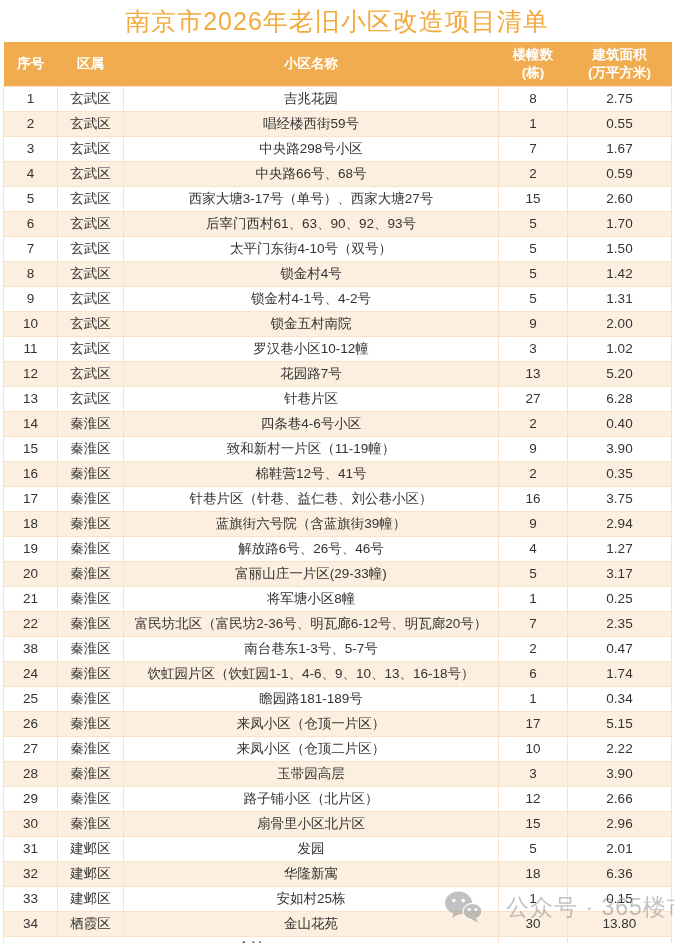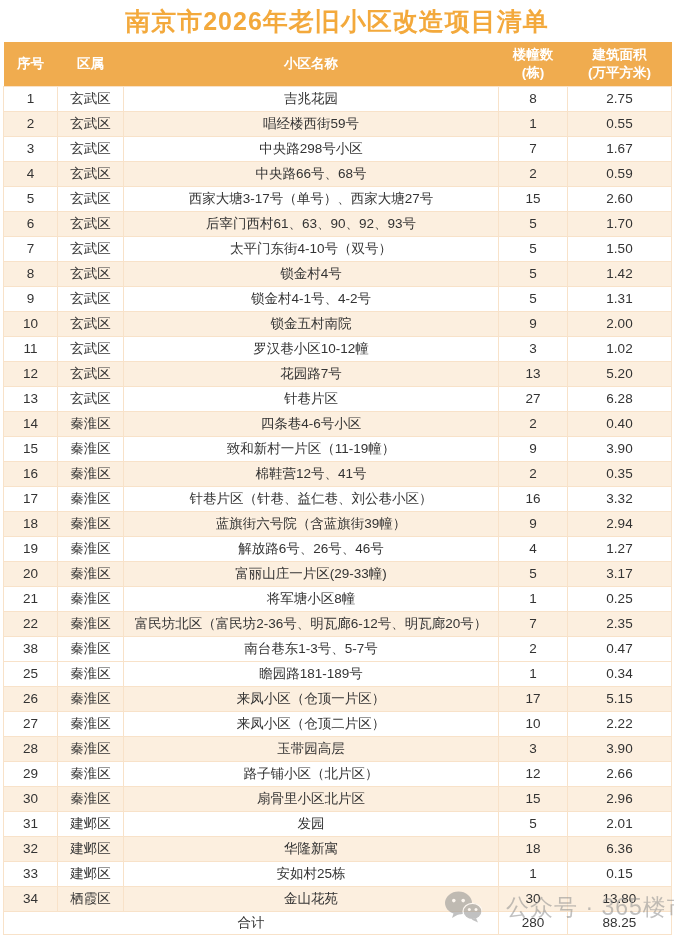--- a/index.html
+++ b/index.html
@@ -9,21 +9,21 @@
     position: relative;
     overflow: hidden;
     font-family: "Liberation Sans", "DejaVu Sans", sans-serif;
     -webkit-font-smoothing: antialiased;
   }
   .page-title {
     margin: 0;
     padding-top: 5px;
     text-align: center;
     font-size: 25px;
-    font-weight: bold;
+    font-weight: normal;
     color: #F3A93C;
     letter-spacing: 1px;
     height: 37px;
     line-height: 32px;
   }
   table.project-table {
     border-collapse: collapse;
     table-layout: fixed;
     width: 668px;
     margin-left: 3px;
@@ -209,21 +209,21 @@
         <td>秦淮区</td>
         <td>棉鞋营12号、41号</td>
         <td>2</td>
         <td>0.35</td>
       </tr>
       <tr>
         <td>17</td>
         <td>秦淮区</td>
         <td>针巷片区（针巷、益仁巷、刘公巷小区）</td>
         <td>16</td>
-        <td>3.32</td>
+        <td>3.75</td>
       </tr>
       <tr class="alt">
         <td>18</td>
         <td>秦淮区</td>
         <td>蓝旗街六号院（含蓝旗街39幢）</td>
         <td>9</td>
         <td>2.94</td>
       </tr>
       <tr>
         <td>19</td>
@@ -252,20 +252,27 @@
         <td>富民坊北区（富民坊2-36号、明瓦廊6-12号、明瓦廊20号）</td>
         <td>7</td>
         <td>2.35</td>
       </tr>
       <tr>
         <td>38</td>
         <td>秦淮区</td>
         <td>南台巷东1-3号、5-7号</td>
         <td>2</td>
         <td>0.47</td>
+      </tr>
+      <tr class="alt">
+        <td>24</td>
+        <td>秦淮区</td>
+        <td>饮虹园片区（饮虹园1-1、4-6、9、10、13、16-18号）</td>
+        <td>6</td>
+        <td>1.74</td>
       </tr>
       <tr>
         <td>25</td>
         <td>秦淮区</td>
         <td>瞻园路181-189号</td>
         <td>1</td>
         <td>0.34</td>
       </tr>
       <tr class="alt">
         <td>26</td>

